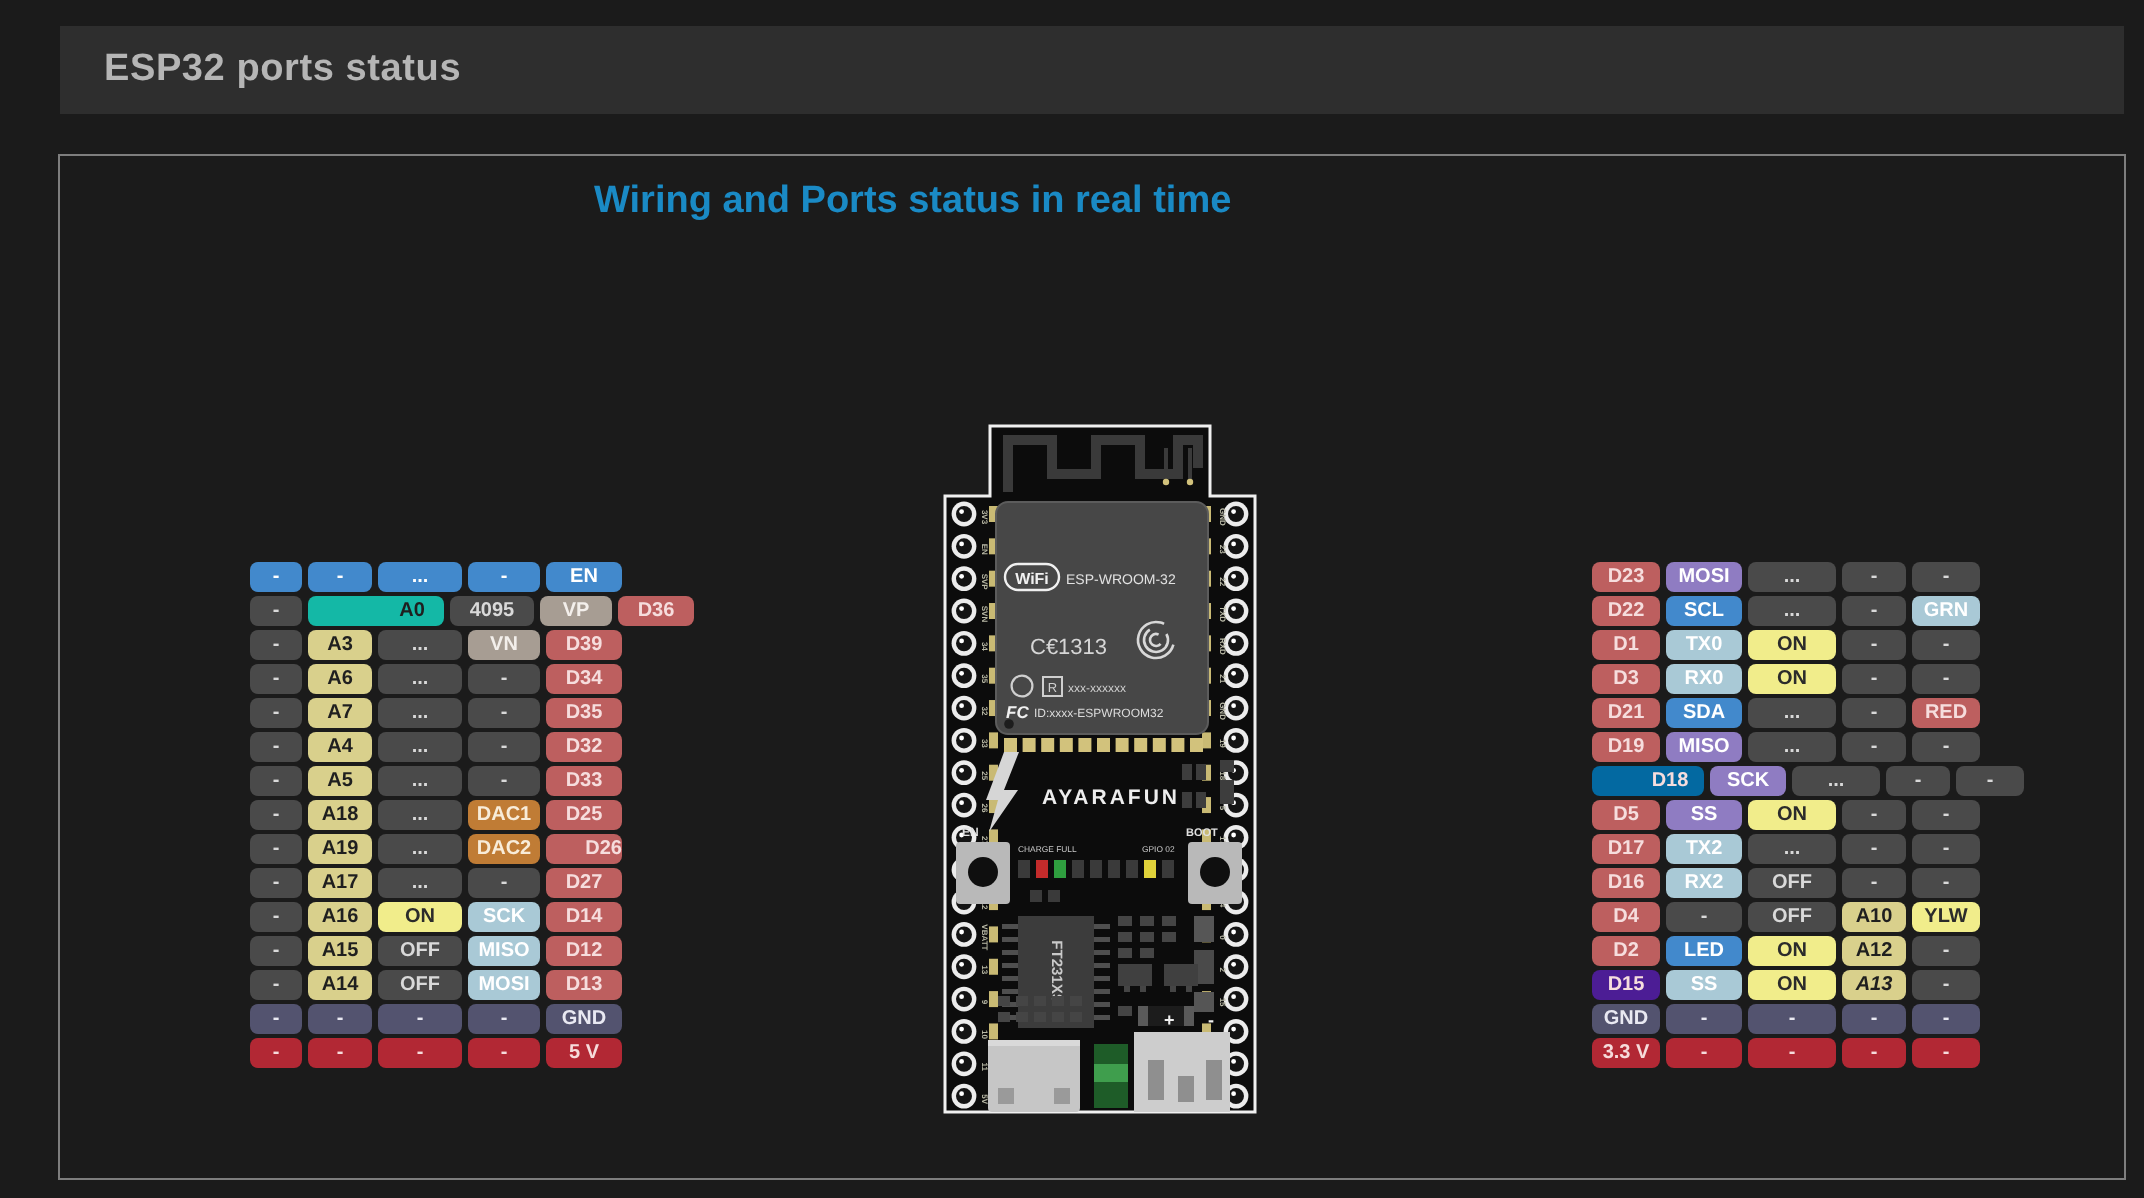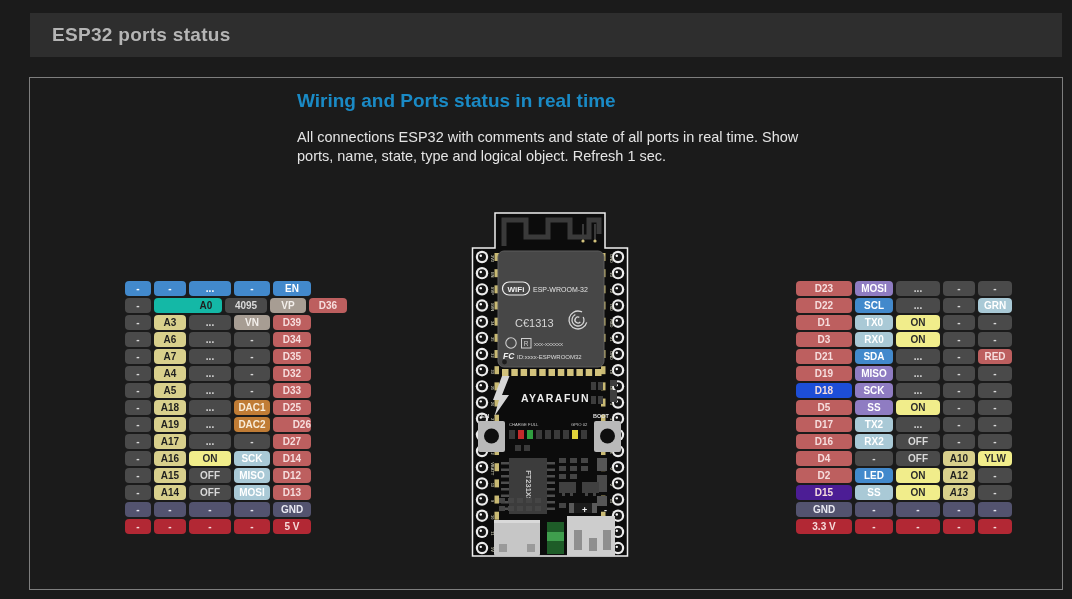--- a/index.html
+++ b/index.html
@@ -19,37 +19,36 @@
   .pin-table.left{left:95px;}
   .pin-table.right{left:766px;}
   .pin-row{display:flex;gap:3px;}
   .cell{height:15px;line-height:15px;font-size:10px;font-weight:bold;
        text-align:center;border-radius:4px;}
   .left .cell:nth-child(1){width:26px}
   .left .cell:nth-child(2){width:32px}
   .left .cell:nth-child(3){width:42px}
   .left .cell:nth-child(4){width:36px}
   .left .cell:nth-child(5){width:38px}
-  .right .cell:nth-child(1){width:56px}
+  .right .cell:nth-child(1){width:34px}
   .right .cell:nth-child(2){width:38px}
   .right .cell:nth-child(3){width:44px}
   .right .cell:nth-child(4){width:32px}
   .right .cell:nth-child(5){width:34px}
   .board{position:absolute;left:441px;top:134px;}
 </style>
 </head>
 <body>
 
 <div class="header-bar">
   <h1 class="header-title">ESP32 ports status</h1>
 </div>
 
 <div class="panel">
   <div class="section-title">Wiring and Ports status in real time</div>
-  <div class="section-desc">All connections ESP32 with comments and state of all ports in real time. Show ports, name, state, type and logical object. Refresh 1 sec.</div>
 
   <div id="left-table" class="pin-table left">
       <div class="pin-row">
         <div class="cell" style="background: rgb(66, 137, 204); color: rgb(255, 255, 255);">-</div>
         <div class="cell" style="background: rgb(66, 137, 204); color: rgb(255, 255, 255);">-</div>
         <div class="cell" style="background: rgb(66, 137, 204); color: rgb(255, 255, 255);">...</div>
         <div class="cell" style="background: rgb(66, 137, 204); color: rgb(255, 255, 255);">-</div>
         <div class="cell" style="background: rgb(66, 137, 204); color: rgb(255, 255, 255);">EN</div>
       </div>
       <div class="pin-row">
@@ -188,21 +187,21 @@
         <div class="cell" style="background: rgb(189, 95, 95); color: rgb(246, 221, 221);">RED</div>
       </div>
       <div class="pin-row">
         <div class="cell" style="background: rgb(189, 95, 95); color: rgb(246, 221, 221); text-align: center;">D19</div>
         <div class="cell" style="background: rgb(143, 124, 194); color: rgb(255, 255, 255);">MISO</div>
         <div class="cell" style="background: rgb(74, 74, 74); color: rgb(217, 217, 217);">...</div>
         <div class="cell" style="background: rgb(74, 74, 74); color: rgb(217, 217, 217);">-</div>
         <div class="cell" style="background: rgb(74, 74, 74); color: rgb(217, 217, 217);">-</div>
       </div>
       <div class="pin-row">
-        <div class="cell" style="background: #1d4ed8; color: rgb(246, 221, 221);">D18</div>
+        <div class="cell" style="background: #0369a1; color: rgb(246, 221, 221); padding-left: 22px;">D18</div>
         <div class="cell" style="background: rgb(143, 124, 194); color: rgb(255, 255, 255);">SCK</div>
         <div class="cell" style="background: rgb(74, 74, 74); color: rgb(217, 217, 217);">...</div>
         <div class="cell" style="background: rgb(74, 74, 74); color: rgb(217, 217, 217);">-</div>
         <div class="cell" style="background: rgb(74, 74, 74); color: rgb(217, 217, 217);">-</div>
       </div>
       <div class="pin-row">
         <div class="cell" style="background: rgb(189, 95, 95); color: rgb(246, 221, 221);">D5</div>
         <div class="cell" style="background: rgb(143, 124, 194); color: rgb(255, 255, 255);">SS</div>
         <div class="cell" style="background: rgb(241, 237, 139); color: rgb(43, 43, 43);">ON</div>
         <div class="cell" style="background: rgb(74, 74, 74); color: rgb(217, 217, 217);">-</div>

